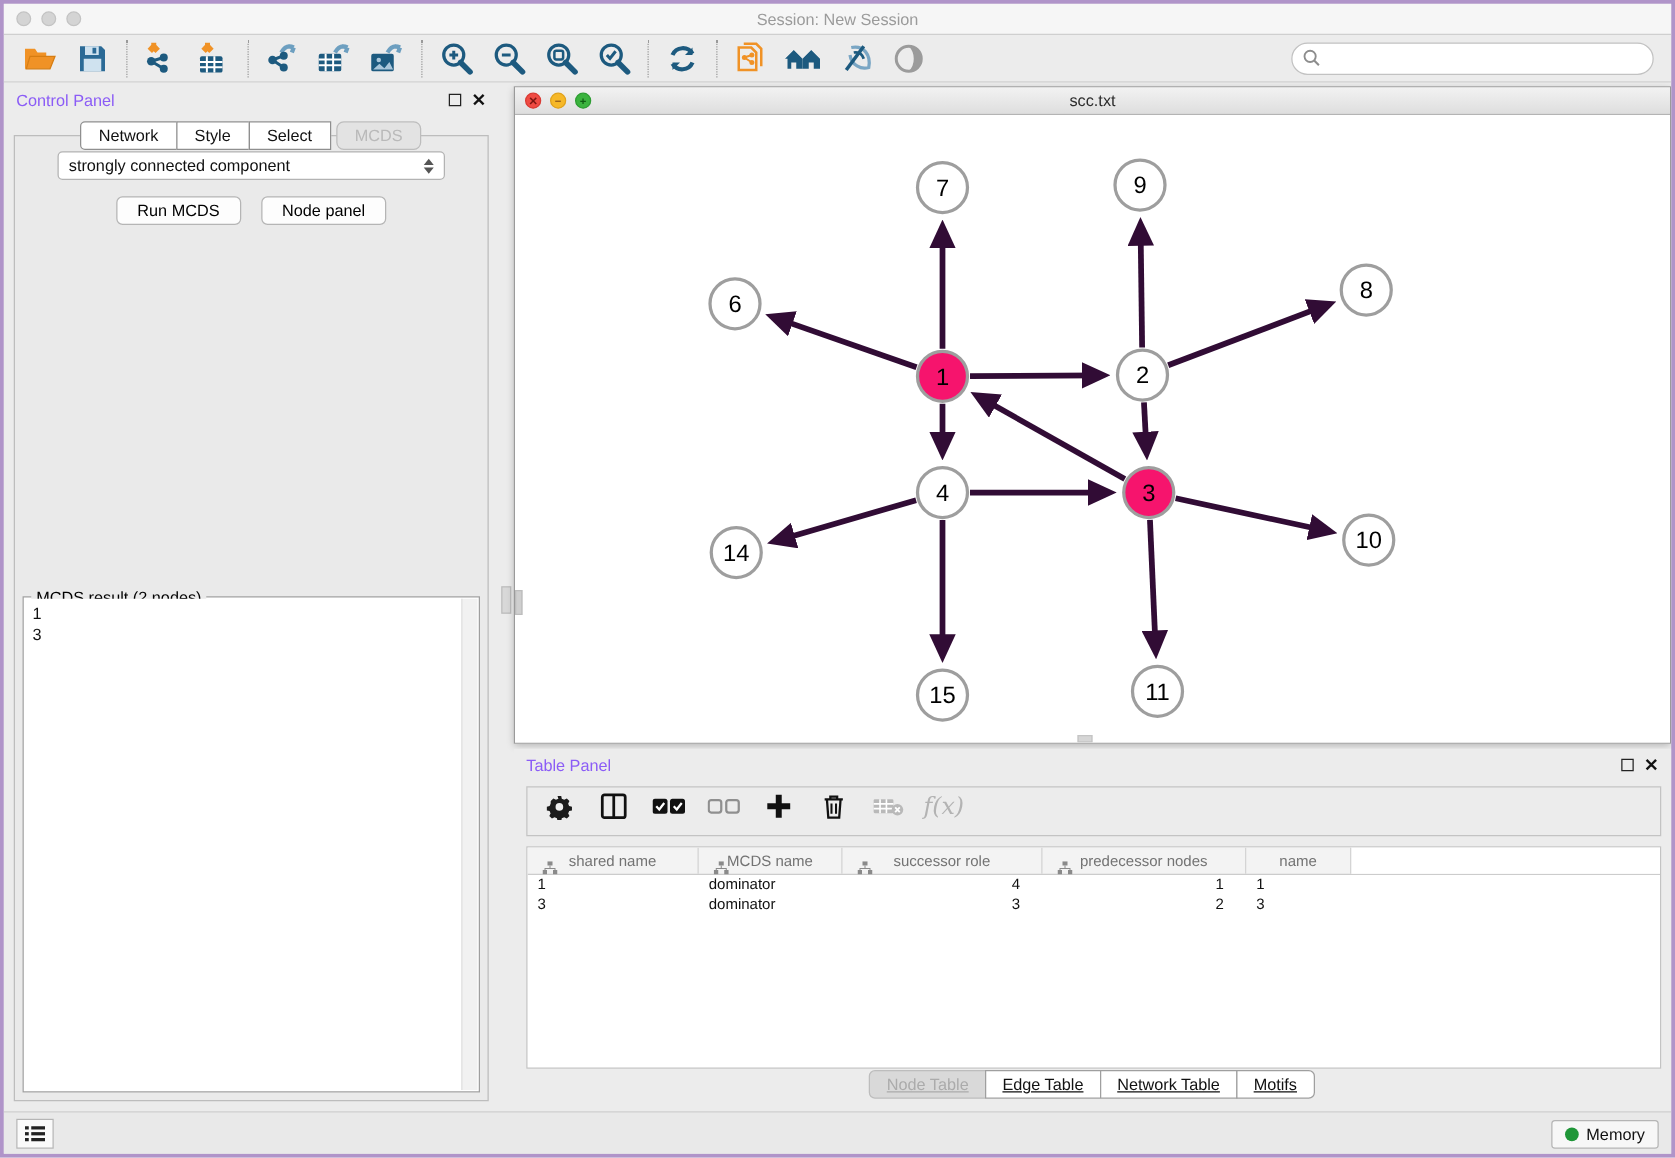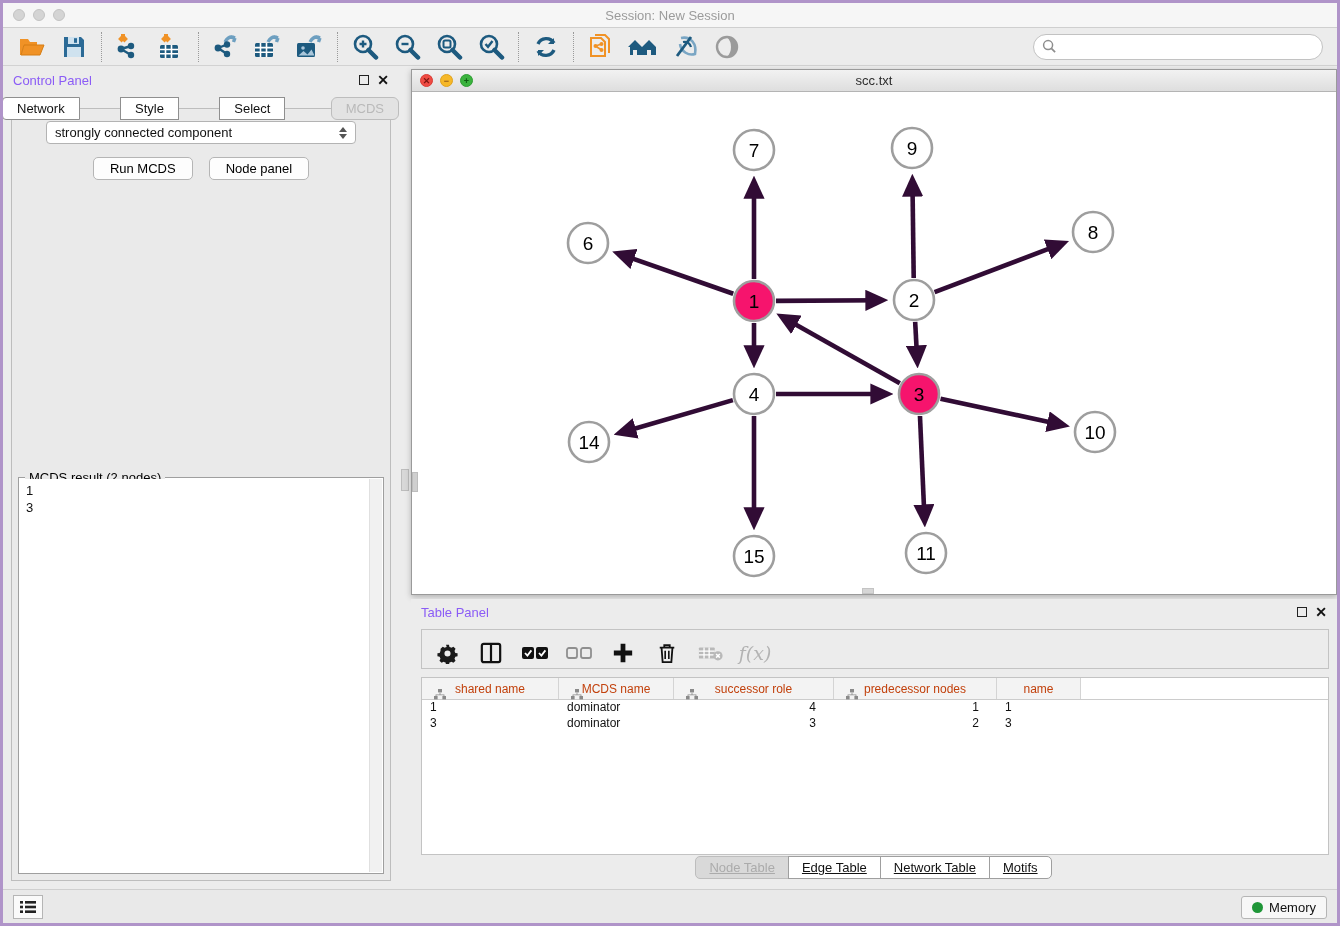--- a/index.html
+++ b/index.html
@@ -30,21 +30,21 @@
     font-family:"Liberation Sans",sans-serif; }
   
   .main { position:absolute; top:64px; left:0; right:0; bottom:34px; }
   
   .control-panel { position:absolute; left:0; top:0; width:396px; bottom:0; background:#ececec; }
   .panel-head { height:26px; display:flex; align-items:center; padding:0 10px; }
   .panel-title { font-size:13px; color:#8b5cf6; }
   .panel-btns { margin-left:auto; display:flex; gap:8px; align-items:center; }
   .float-btn { width:10px; height:10px; border:1.6px solid #222; display:inline-block; cursor:pointer; }
   .close-btn { font-size:14px; font-weight:bold; color:#111; cursor:pointer; line-height:1; }
-  .cp-tabs { position:absolute; left:0; right:0; top:30px; display:flex; justify-content:space-between; z-index:2; }
+  .cp-tabs { position:absolute; left:0; right:0; top:30px; display:flex; justify-content:center; z-index:2; }
   .cp-tab { background:#fff; border:1px solid #8f8f8f; padding:3px 14px; font-size:13px; margin-left:-1px; cursor:pointer; }
   .cp-tab:first-child { border-top-left-radius:4px; border-bottom-left-radius:4px; }
   .cp-tab.sel { background:#e3e3e3; color:#b9b9b9; border:1px solid #bdbdbd; border-radius:6px; margin-left:4px; }
   .cp-body { position:absolute; left:8px; right:8px; top:41px; bottom:8px; border:1px solid #bdbdbd; background:#eaeaea; }
   .opt-label { text-align:center; margin-top:30px; font-size:13px; }
   .dropdown { margin:12px auto 0; width:310px; height:23px; background:#fff; border:1px solid #b3b3b3;
     border-radius:4px; display:flex; align-items:center; padding:0 8px; cursor:pointer; }
   .dropdown .dd-label { flex:1; font-size:13px; }
   .dd-arrows { display:flex; flex-direction:column; gap:2px; }
   .dd-arrows i { width:0; height:0; border-left:4px solid transparent; border-right:4px solid transparent; display:block; }
@@ -72,26 +72,26 @@
   .mac.red { background:#ef4b43; color:#7c1510; border:1px solid #d93b34; }
   .mac.yellow { background:#f6b828; color:#91591a; border:1px solid #e0a21c; }
   .mac.green { background:#3bb33e; color:#0e5c12; border:1px solid #2e9d33; }
   .net-title { position:absolute; left:0; right:0; text-align:center; font-size:13px; color:#2d2d2d; }
   .net-canvas { position:relative; width:100%; height:502px; background:#fff; overflow:hidden; }
   .net-vscroll-thumb { position:absolute; left:0; top:380px; width:6px; height:20px; background:#cfcfcf; border:1px solid #bdbdbd; }
   .net-hscroll-thumb { position:absolute; bottom:0; left:450px; width:12px; height:6px; background:#d6d6d6; border:1px solid #c4c4c4; }
   
   .table-panel { position:absolute; left:408px; top:532px; right:0; bottom:0; background:#ececec; }
   .tp-toolbar { position:absolute; left:10px; right:8px; top:30px; height:40px; border:1px solid #c3c3c3; background:#ececec;
-    display:flex; align-items:flex-end; padding:0 10px; gap:14px; }
+    display:flex; align-items:flex-start; padding:0 10px; gap:14px; }
   .tp-tbtn { width:30px; height:30px; display:flex; align-items:center; justify-content:center; cursor:pointer; }
   .fx { font-family:"DejaVu Serif", serif; font-style:italic; font-size:19px; color:#b3b3b3; }
   .tp-table { position:absolute; left:10px; right:8px; top:78px; height:178px; background:#fff; border:1px solid #c3c3c3; overflow:hidden; }
   .t-header { display:flex; height:22px; background:#f3f3f3; border-bottom:1px solid #cccccc; }
-  .th { display:flex; align-items:center; justify-content:center; gap:6px; font-size:12px; color:#c2410c;
+  .th { display:flex; align-items:center; justify-content:center; gap:6px; font-size:12px; color:#737373;
     border-right:1px solid #d4d4d4; position:relative; cursor:pointer; }
   .th .thicon { margin-left:4px; position:absolute; left:2px; }
   .t-filler { flex:1; background:#fff; }
   .t-row { display:flex; height:16px; font-size:12px; }
   .td { padding:0 8px; overflow:hidden; white-space:nowrap; }
   .td.r { text-align:right; padding-right:18px; }
   
   .tp-tabs { position:absolute; left:0; right:0; bottom:10px; display:flex; justify-content:center; }
   .tp-tab { background:#fff; border:1px solid #9f9f9f; padding:3px 13px; font-size:13px; margin-left:-1px; cursor:pointer;text-decoration:underline; }
   .tp-tab:first-child { border-top-left-radius:5px; border-bottom-left-radius:5px; }

